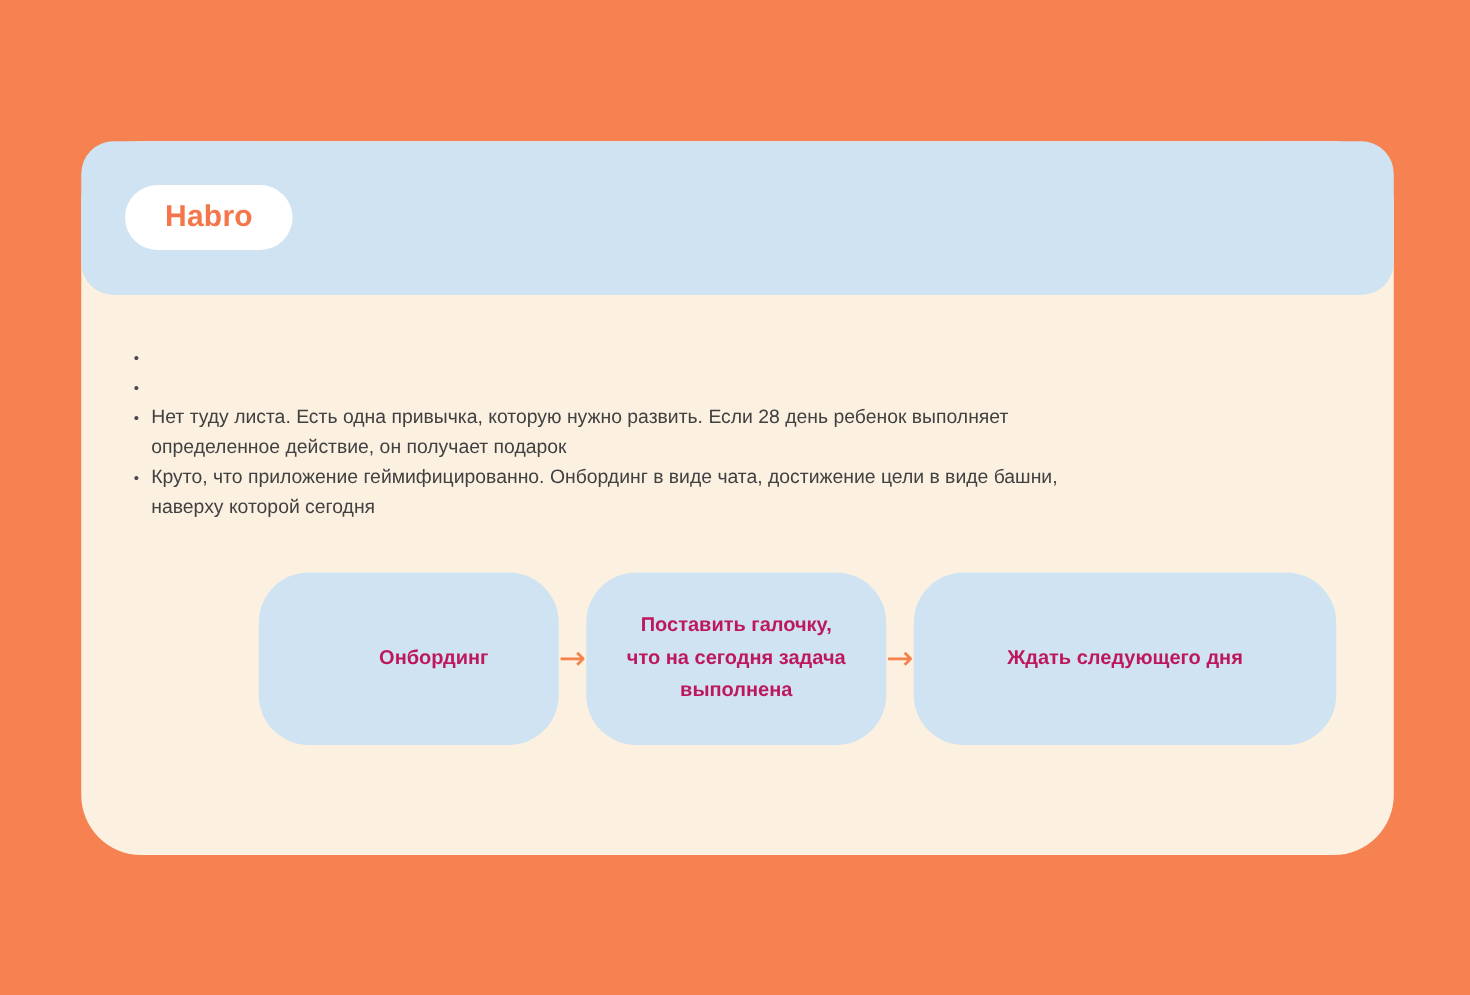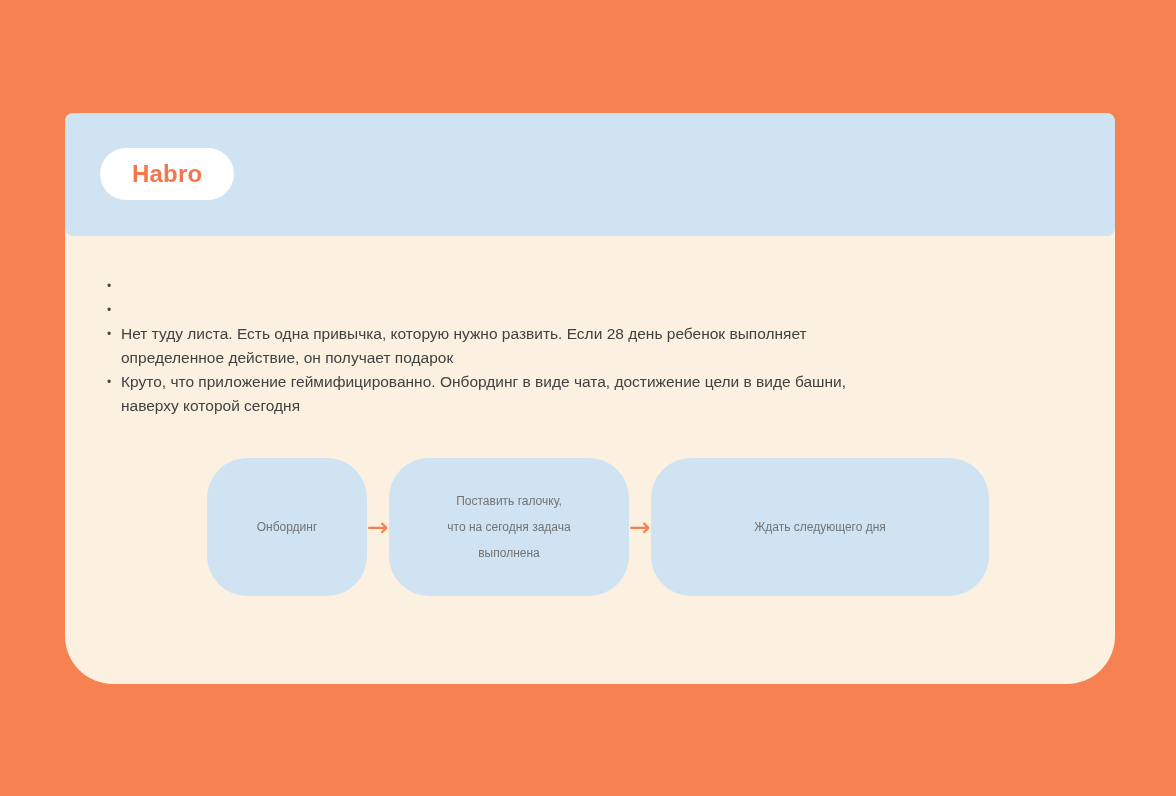--- a/index.html
+++ b/index.html
@@ -23,21 +23,21 @@
     background: #FCF1E1;
     border-radius: 48px;
   }
   .card-header {
     position: absolute;
     top: 0;
     left: 0;
     width: 100%;
     height: 123px;
     background: #CFE3F2;
-    border-radius: 8px;
+    border-radius: 26px;
   }
   .logo-pill {
     position: absolute;
     left: 35px;
     top: 35px;
     height: 52px;
     padding: 0 32px;
     background: #FFFFFF;
     border-radius: 26px;
     display: flex;
@@ -91,27 +91,27 @@
   }
   .flow-box {
     background: #CFE3F2;
     border-radius: 40px;
     height: 138px;
     display: flex;
     align-items: center;
     justify-content: center;
     text-align: center;
   }
-  .flow-box-1 { width: 160px; }
+  .flow-box-1 { width: 200px; padding-left: 40px; }
   .flow-box-2 { width: 240px; }
   .flow-box-3 { width: 338px; }
   .flow-label {
-    color: #737373;
-    font-size: 12px;
-    font-weight: 400;
+    color: #be185d;
+    font-size: 16px;
+    font-weight: 700;
     line-height: 26px;
     white-space: pre-line;
   }
   .flow-arrow {
     width: 22px;
     flex: 0 0 22px;
     display: flex;
     align-items: center;
     justify-content: center;
     overflow: visible;

